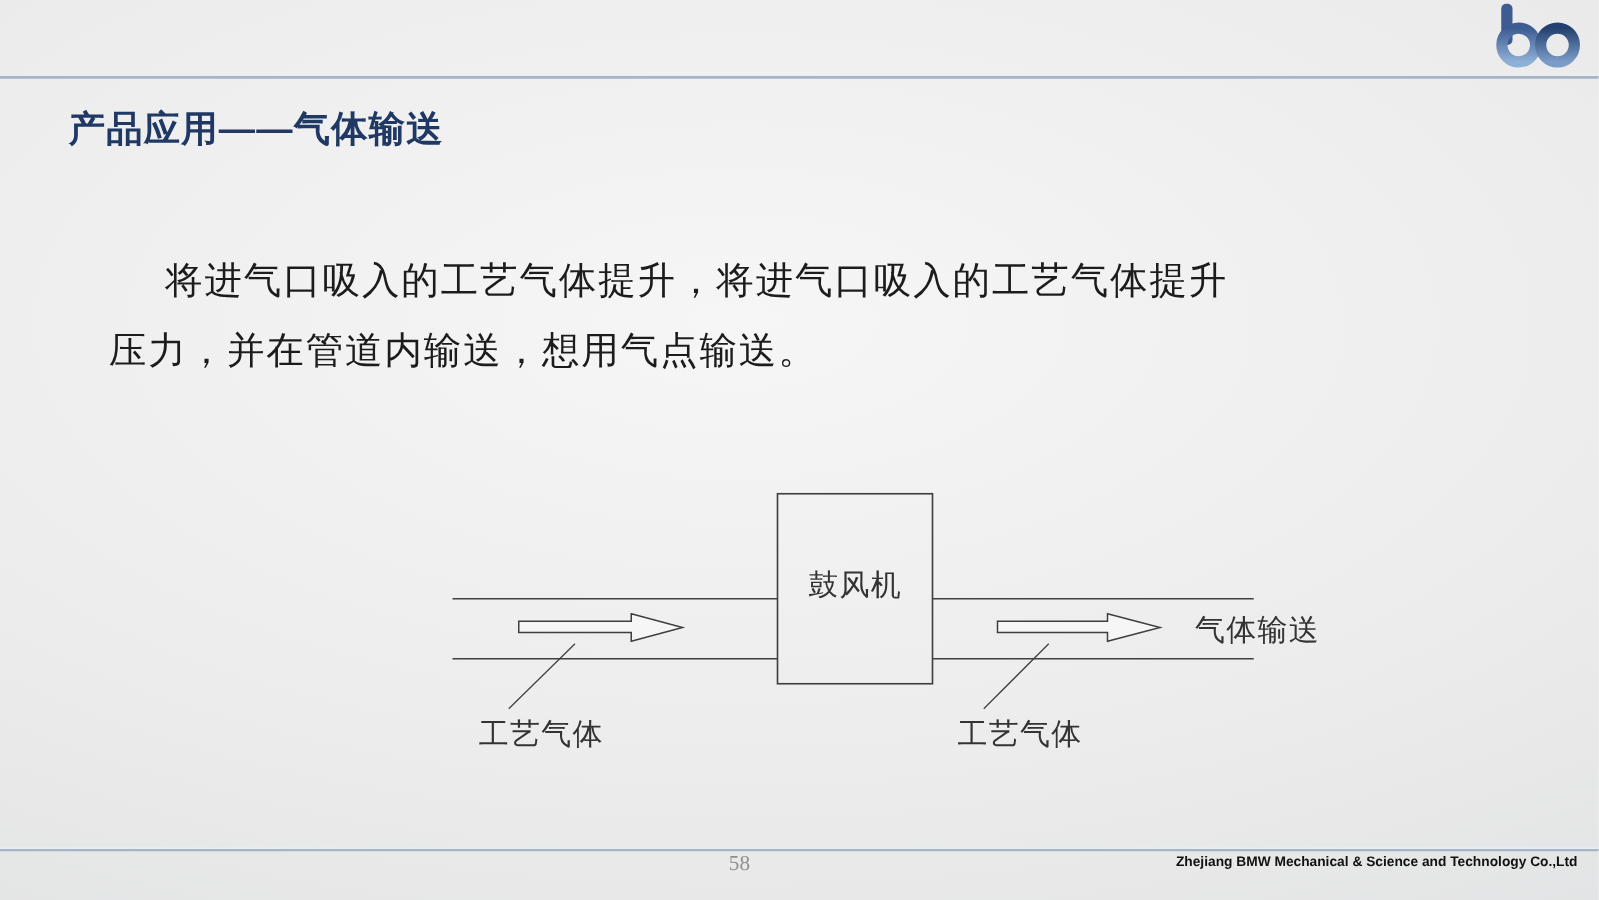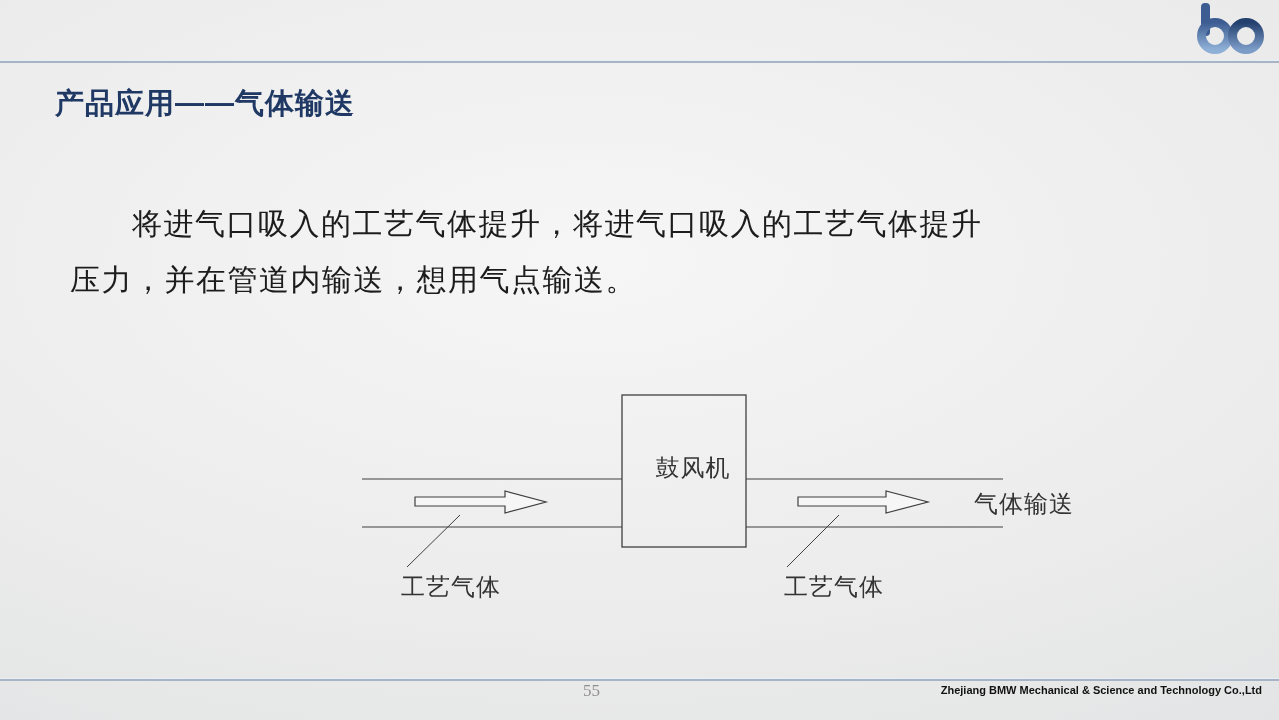--- a/index.html
+++ b/index.html
@@ -34,27 +34,27 @@
     font-family: "Liberation Sans", sans-serif;
     text-align: right;
   }
   .body-line {
     position: absolute;
     font-size: 30px; color: #1c1c1c; letter-spacing: 1.5px;
     font-family: "Liberation Serif", serif;
     white-space: nowrap;
   }
   .body-line-1 { left: 132px; top: 204px; }
-  .body-line-2 { left: 70px;  top: 260px; }
+  .body-line-2 { left: 87px;  top: 260px; }
 
   
   .diagram-svg { position: absolute; left: 350px; top: 380px; }
   .diag-label {
     position: absolute; font-family: Liberation Serif, serif;
-    font-size: 24px; color: #333; letter-spacing: 1px; white-space: nowrap; padding-left: 18px;
+    font-size: 24px; color: #333; letter-spacing: 1px; white-space: nowrap;
   }
   .blower-box-label {
     left: 622px; top: 395px; width: 124px; height: 146px;
     display: flex; align-items: center; justify-content: center;
   }
   .outlet-label { left: 956px; top: 488px; }
   .pipe-label-left { left: 383px; top: 571px; }
   .pipe-label-right { left: 766px; top: 571px; }
 
   
@@ -114,14 +114,14 @@
   <line x1="407" y1="567" x2="460" y2="515" stroke="#3f3f3f" stroke-width="1"></line>
   <line x1="787" y1="567" x2="839" y2="515" stroke="#3f3f3f" stroke-width="1"></line>
 </svg>
 
 <div class="diag-label blower-box-label">鼓风机</div>
 <div class="diag-label outlet-label">气体输送</div>
 <div class="diag-label pipe-label-left">工艺气体</div>
 <div class="diag-label pipe-label-right">工艺气体</div>
 
 <div class="bottom-rule"></div>
-<div class="page-number">55</div>
+<div class="page-number">58</div>
 <div class="company">Zhejiang BMW Mechanical &amp; Science and Technology Co.,Ltd</div>
 
 </body></html>

